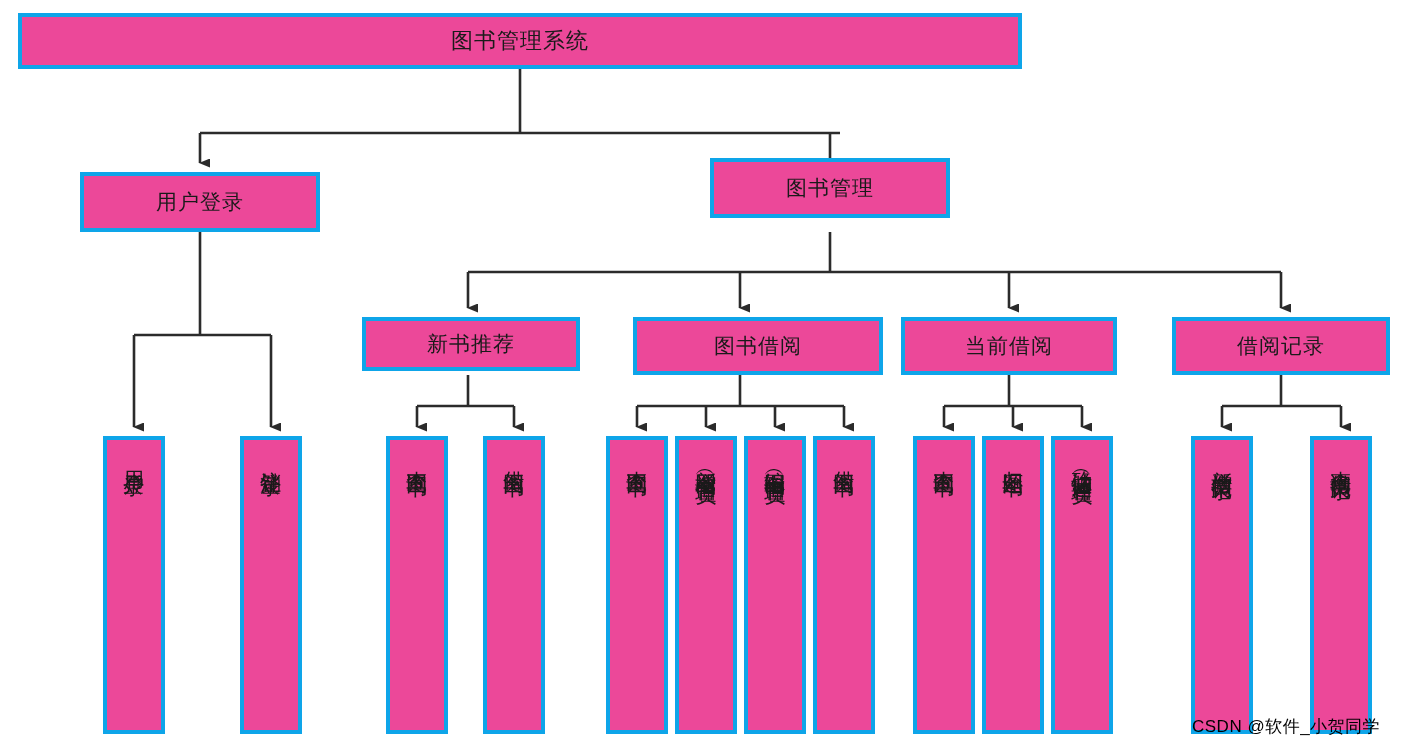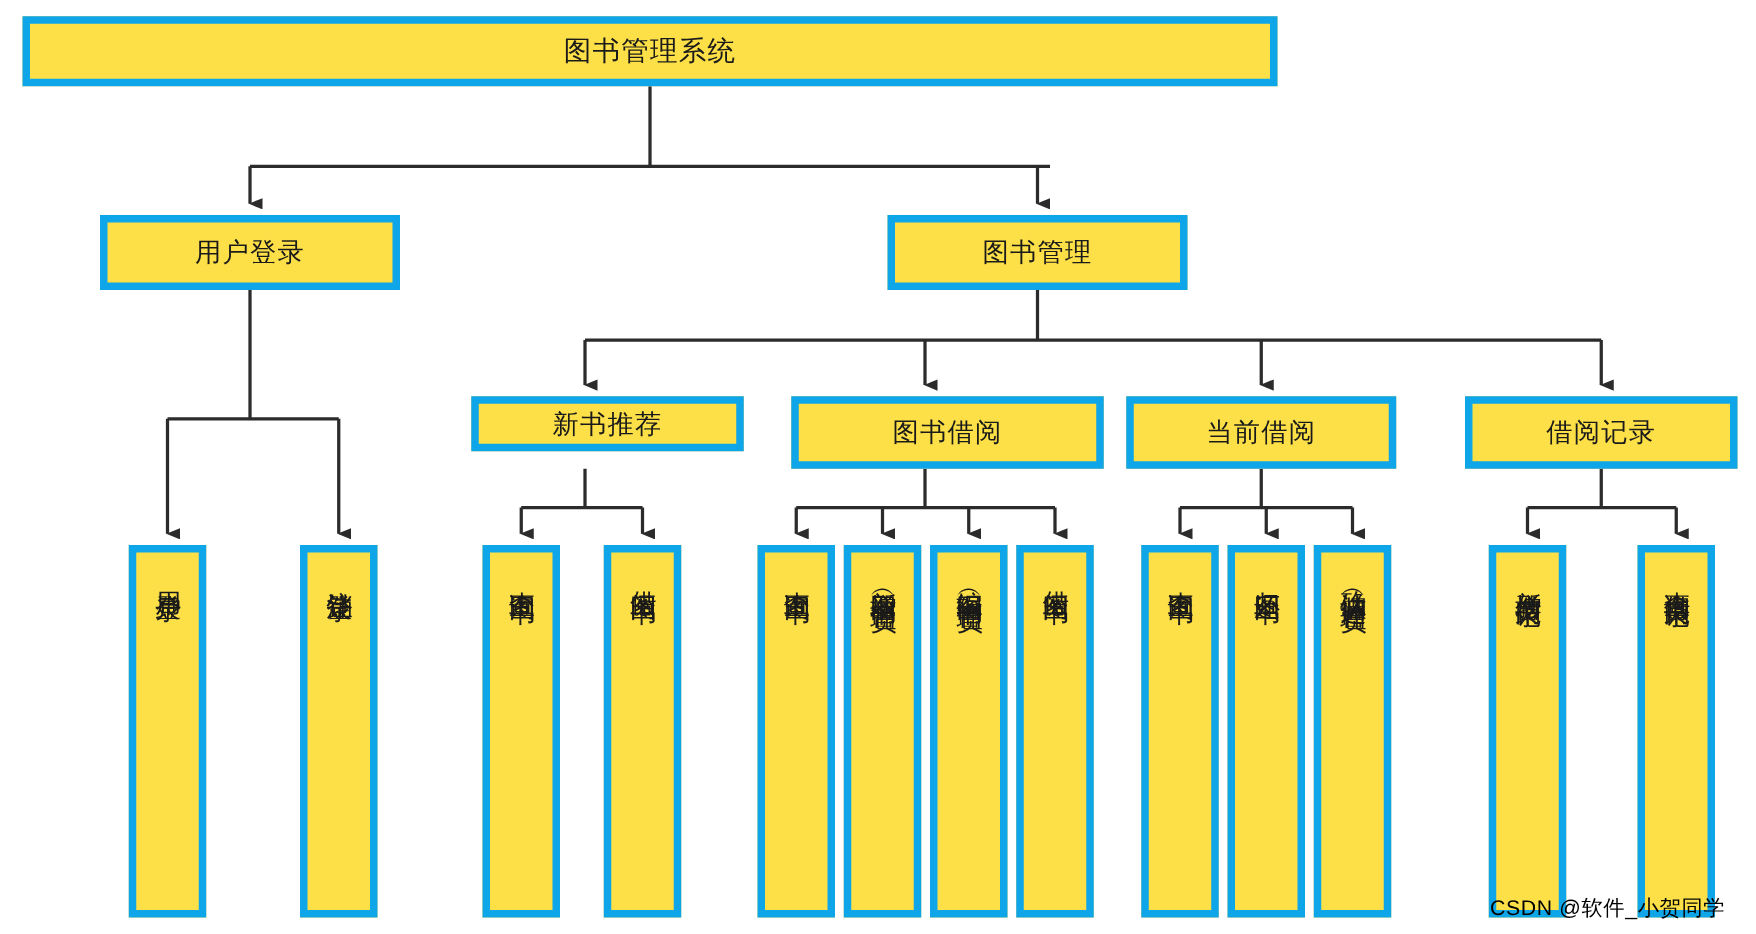--- a/index.html
+++ b/index.html
@@ -22,22 +22,22 @@
     position: absolute;
     left: 0;
     top: 0;
     width: 1405px;
     height: 747px;
     pointer-events: none;
   }
   .node {
     position: absolute;
     box-sizing: border-box;
-    background: #fde047;
-    border: 6px solid #0ea5e9;
+    background: #ec4899;
+    border: 4px solid #0ea5e9;
     display: flex;
     align-items: center;
     justify-content: center;
     color: #1a1a1a;
   }
   .node-h {
     font-size: 21px;
     letter-spacing: 1px;
     white-space: nowrap;
   }
@@ -122,23 +122,23 @@
       <path d="M1281,375 L1281,406"></path>
       <path d="M1222,406 L1341,406"></path>
       <path d="M1222,406 L1222,427" marker-end="url(#arrowhead)"></path>
       <path d="M1341,406 L1341,427" marker-end="url(#arrowhead)"></path>
     </g>
   </svg>
 
   <div class="node node-h node-root" style="left:18px; top:13px; width:1004px; height:56px;">图书管理系统</div>
 
   <div class="node node-h" style="left:80px; top:172px; width:240px; height:60px;">用户登录</div>
-  <div class="node node-h" style="left:710px; top:172px; width:240px; height:60px;">图书管理</div>
+  <div class="node node-h" style="left:710px; top:158px; width:240px; height:60px;">图书管理</div>
 
-  <div class="node node-h" style="left:377px; top:317px; width:218px; height:44px;">新书推荐</div>
+  <div class="node node-h" style="left:362px; top:317px; width:218px; height:54px;">新书推荐</div>
   <div class="node node-h" style="left:633px; top:317px; width:250px; height:58px;">图书借阅</div>
   <div class="node node-h" style="left:901px; top:317px; width:216px; height:58px;">当前借阅</div>
   <div class="node node-h" style="left:1172px; top:317px; width:218px; height:58px;">借阅记录</div>
 
   <div class="node node-v" style="left:103px; top:436px; width:62px; height:298px;">
     <span class="vtext">用户登录</span>
   </div>
   <div class="node node-v" style="left:240px; top:436px; width:62px; height:298px;">
     <span class="vtext">注销登录</span>
   </div>

